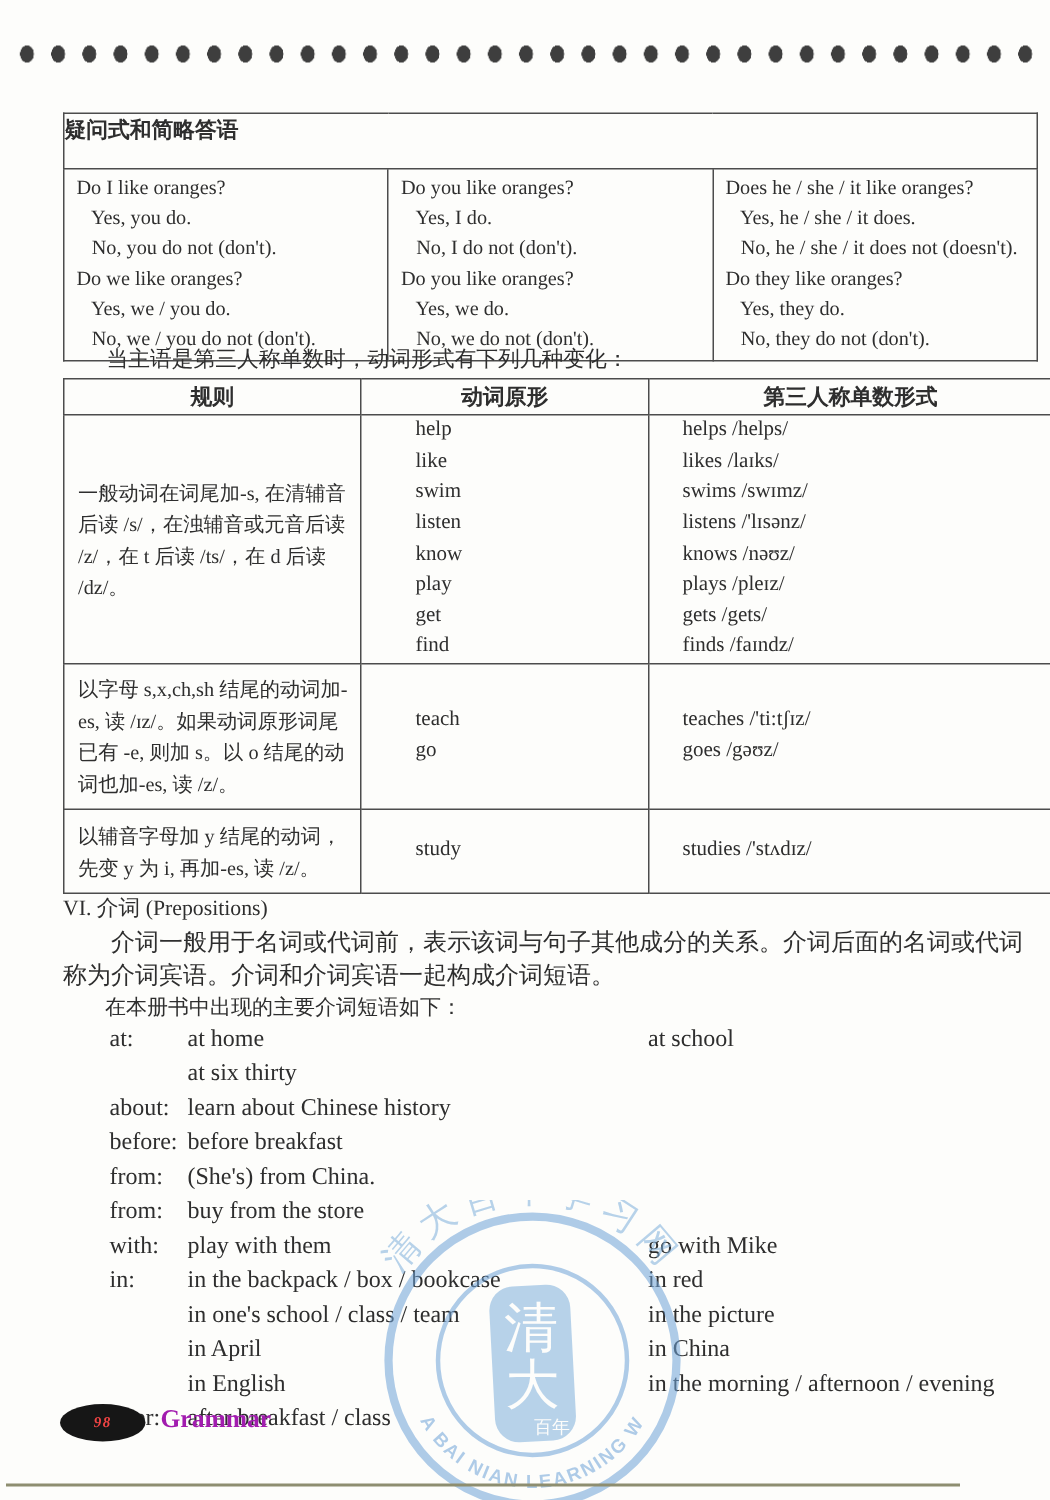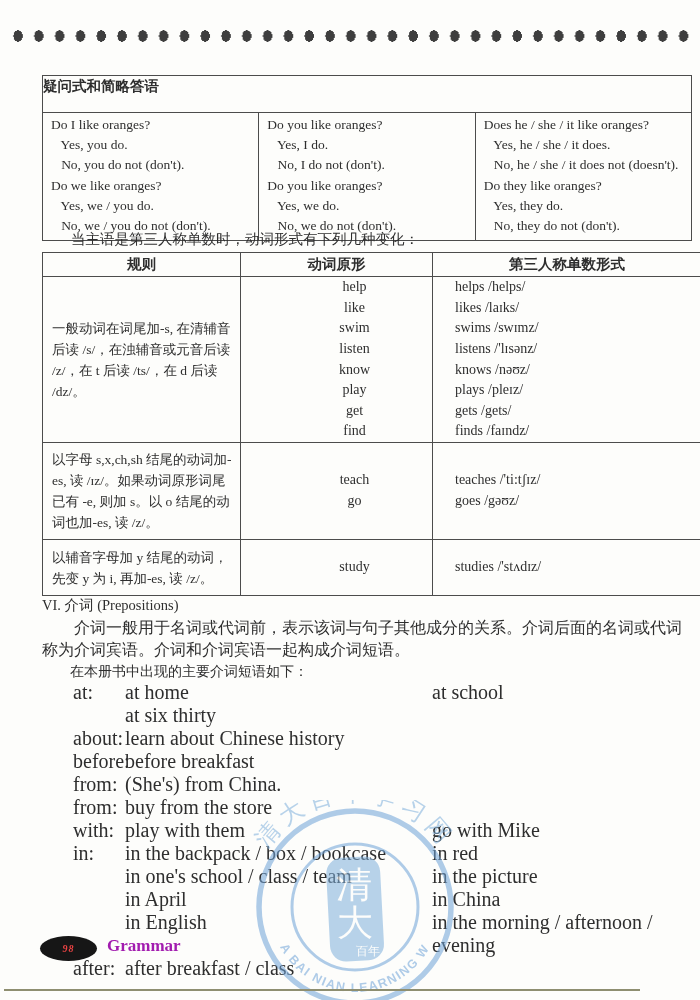--- a/index.html
+++ b/index.html
@@ -49,41 +49,41 @@
     position: absolute; left: 42px; top: 252px; width: 650px;
     border-collapse: collapse; table-layout: fixed;
     font-size: 14px;
   }
   table.vt, table.vt td, table.vt th { border: 1.5px solid #4c4c4c; }
   table.vt th { font-size: 14.5px; font-weight: bold; text-align: center; height: 24px; padding: 1px 0 2px 0; }
   td.vt-rule {
     vertical-align: middle; padding: 6px 6px 6px 9px;
     font-size: 13.5px; line-height: 21px;
   }
-  td.vt-base  { vertical-align: middle; padding-left: 36px; text-align: center; }
+  td.vt-base  { vertical-align: middle; padding-left: 36px; }
   td.vt-third { vertical-align: middle; padding-left: 22px; }
   .vt-line { line-height: 20.6px; }
   tr.vt-r0 td { height: 166px; }
   tr.vt-r1 td { height: 86px; }
   tr.vt-r2 td { height: 56px; }
 
   
   .prep-heading {
     position: absolute; left: 42px; top: 596px;
     font-size: 14.5px; font-weight: normal;
   }
   .prep-para1 {
     position: absolute; left: 42px; top: 619px; width: 652px;
     font-size: 16px; line-height: 21.5px; text-indent: 2em; font-family: Liberation Mono, monospace;
   }
   .prep-para2 {
     position: absolute; left: 42px; top: 663px; width: 650px;
     font-size: 14px; text-indent: 2em;
   }
-  .prep-list { position: absolute; left: 42px; top: 681px; width: 652px; font-size: 20px; }
+  .prep-list { position: absolute; left: 42px; top: 681px; width: 652px; font-size: 16px; }
   .prep-row { display: flex; line-height: 23px; }
   .prep-label { width: 52px; margin-left: 31px; flex: none; }
   .prep-left  { width: 307px; flex: none; }
   .prep-right { flex: 1; }
 
   
   .watermark {
     position: absolute; left: 248px; top: 800px; width: 214px; height: 214px;
     opacity: 0.55; pointer-events: none;
   }

